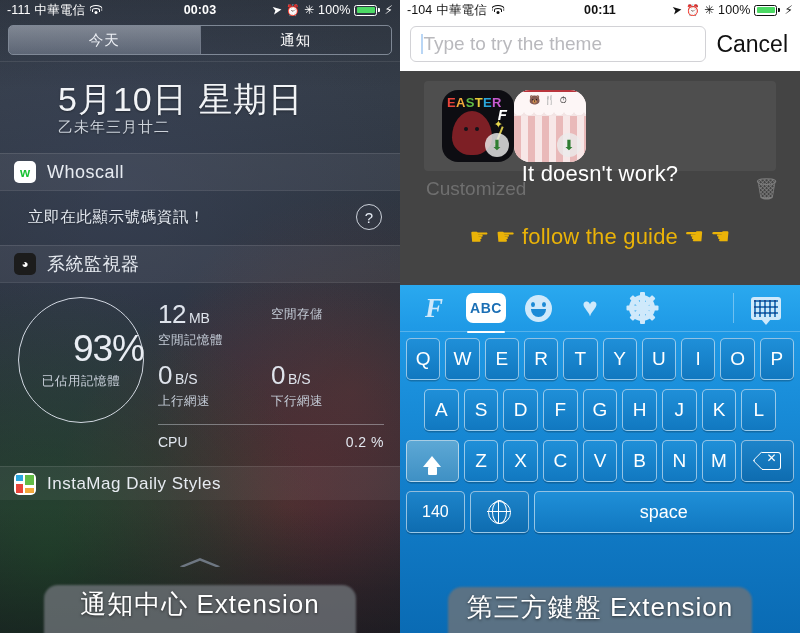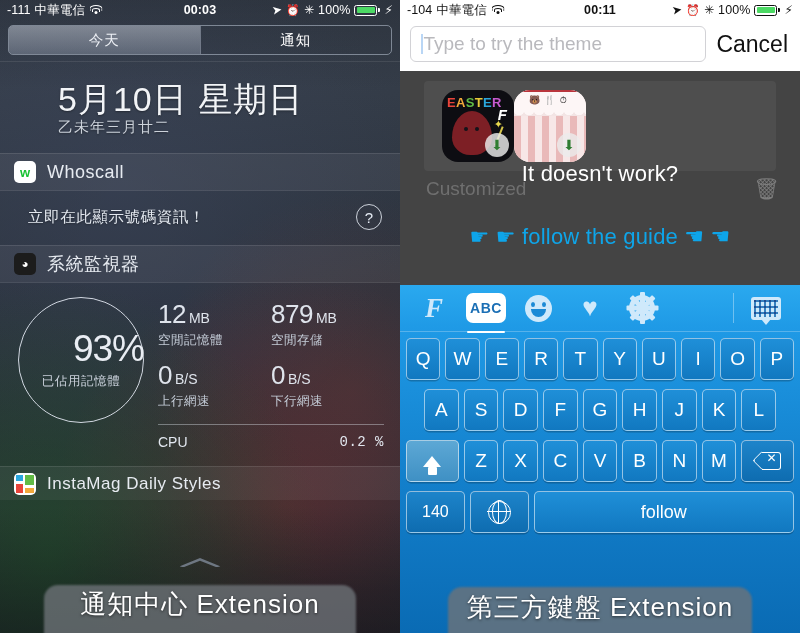--- a/index.html
+++ b/index.html
@@ -103,21 +103,21 @@
   .gauge .g-val { position:absolute; left:0; right:0; top:31px; text-align:right; color:#e9edf3; font-size:37px; font-weight:200; letter-spacing:-1px;}
   .gauge .g-lab { position:absolute; left:0; right:0; top:76px; text-align:center; color:#c9d0da; font-size:12.5px; font-weight:300; letter-spacing:.6px;}
   .stats { flex:1; padding-top:4px; }
   .stat-row { display:flex; }
   .stat-cell { flex:1; padding-bottom:13px; }
   .stat-num { color:#dfe4ec; font-size:26px; font-weight:200; letter-spacing:-.5px; line-height:1; }
   .stat-num u { text-decoration:none; font-size:14px; margin-left:3px; letter-spacing:0;}
   .stat-lab { color:#c4ccd7; font-size:12.5px; font-weight:300; margin-top:5px; letter-spacing:.5px;}
   .cpu-sep { height:1px; background:rgba(226,232,240,.40); margin:1px 0 9px; }
   .cpu-row { display:flex; align-items:center; color:#e2e7ef; font-size:14px; font-weight:300; }
-  .cpu-row .val { margin-left:auto; letter-spacing:.5px;font-family:Liberation Mono, monospace; }
+  .cpu-row .val { margin-left:auto; letter-spacing:.5px; }
 
   
   .insta-row { position:relative; z-index:3; display:flex; align-items:center; gap:11px;
                height:34px; padding:0 14px; margin-top:4px;
                background: rgba(255,255,255,.055);
                border-top:1px solid rgba(255,255,255,.10); }
   .insta-row .widget-title { font-size:17px; }
 
   
   .grabber { position:absolute; z-index:4; left:50%; transform:translateX(-50%); bottom:66px;
@@ -177,21 +177,21 @@
   .dl-badge { position:absolute; right:5px; bottom:5px; width:24px; height:24px; border-radius:50%;
               background:rgba(235,235,235,.82); display:flex; align-items:center; justify-content:center;
               color:#2f7d32; font-size:14px; }
 
   .cust-row { display:flex; align-items:center; padding:6px 20px 0 26px; }
   .cust-label { color:#6f6f6f; font-size:19px; font-weight:300; }
   .trash-ico { margin-left:auto; color:#7d7d7d; font-size:21px; }
 
   .big-line { position:absolute; left:0; right:0; top:90px; text-align:center; color:#fff;
               font-size:22px; font-weight:400; letter-spacing:.2px; }
-  .guide-line { position:absolute; left:0; right:0; top:153px; text-align:center; color:#0ea5e9;
+  .guide-line { position:absolute; left:0; right:0; top:153px; text-align:center; color:#eab308;
                 font-size:22px; font-weight:400; letter-spacing:.2px; white-space:nowrap;}
 
   
   .keyboard { position:absolute; left:0; right:0; bottom:0; height:348px;
               background: linear-gradient(180deg,#2aa9ef 0%,#1f9ae6 12%,#1380cc 55%,#0a6bb4 100%); }
   .kb-toolbar { height:47px; display:flex; align-items:center; padding:0 14px;
                 border-bottom:1px solid rgba(255,255,255,.25); position:relative; }
   .tb-item { display:flex; align-items:center; justify-content:center; width:40px; height:32px;
              color:#d4ecfb; position:relative; margin-right:12px; }
   .tb-item.is-active { }
@@ -329,23 +329,20 @@
       </div>
       <div class="stats">
         <div class="stat-row">
           <div class="stat-cell">
             <div class="stat-num">
               <span>12</span><u>MB</u>
             </div>
             <div class="stat-lab">空閒記憶體</div>
           </div>
           <div class="stat-cell">
-            <div class="stat-num">
-              <span>879</span><u>MB</u>
-            </div>
             <div class="stat-lab">空閒存儲</div>
           </div>
         </div>
         <div class="stat-row">
           <div class="stat-cell">
             <div class="stat-num">
               <span>0</span><u>B/S</u>
             </div>
             <div class="stat-lab">上行網速</div>
           </div>
@@ -525,21 +522,21 @@
             </span>
           </div>
         </div>
         <div class="kb-row r4">
           <div class="key fn narrow">140</div>
           <div class="key fn narrow">
             <span class="globe">
                 <i></i>
               </span>
           </div>
-          <div class="key space">follow</div>
+          <div class="key space">space</div>
         </div>
       </div>
     </div>
 
     <div class="caption-r">第三方鍵盤 Extension</div>
   </div>
 
 </div>
 
 </body></html>

